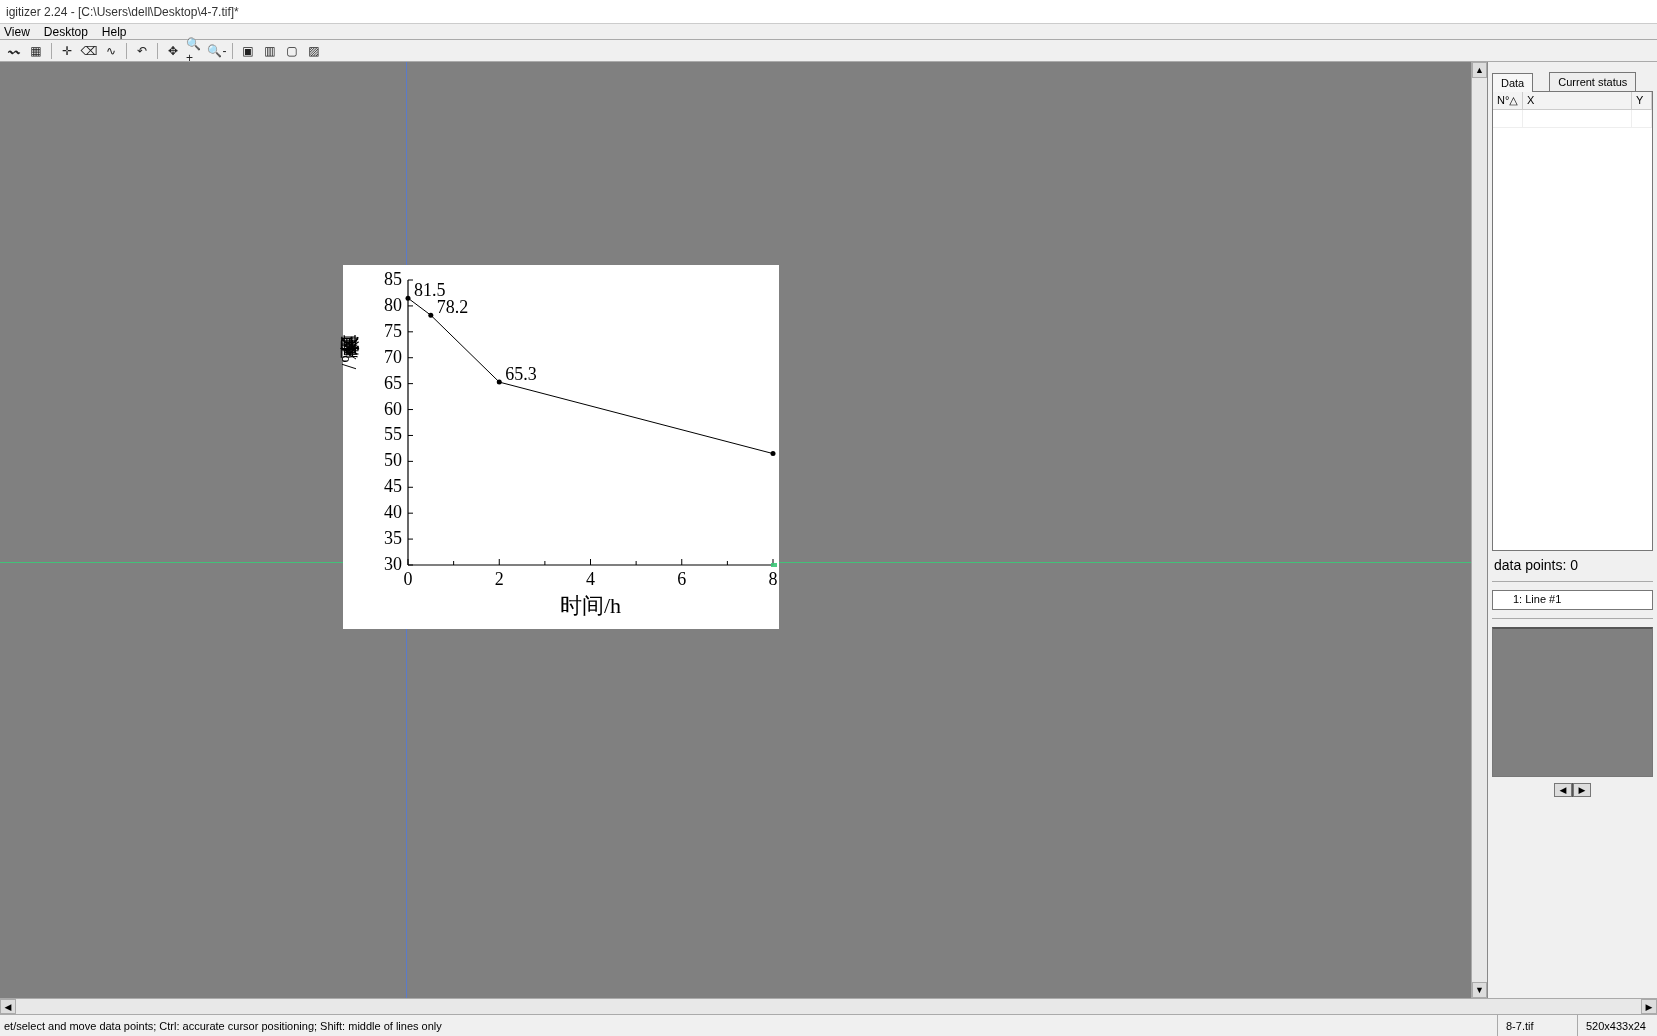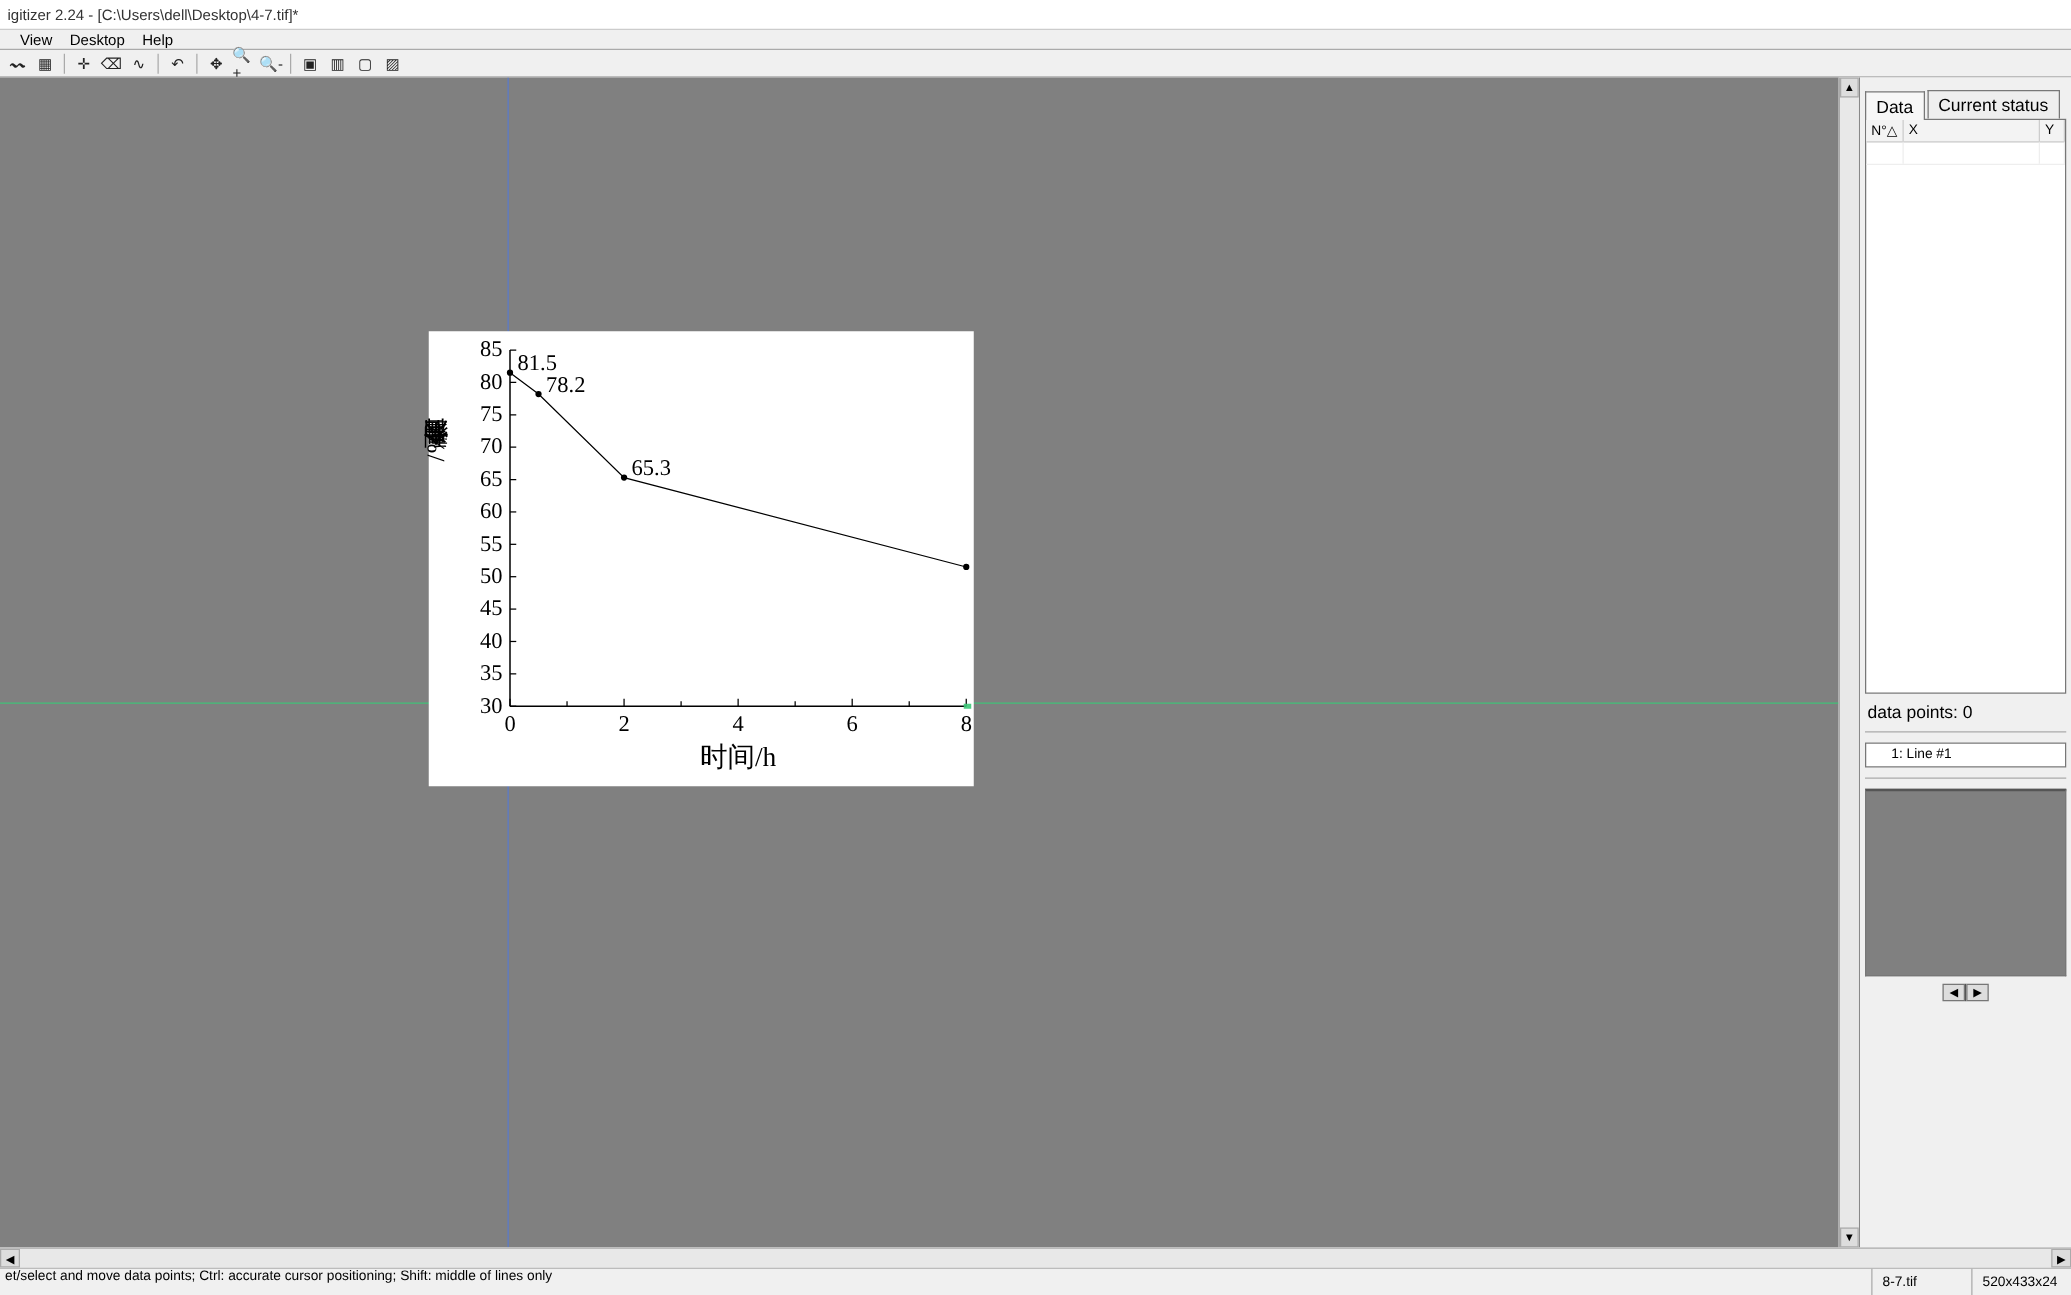--- a/index.html
+++ b/index.html
@@ -22,21 +22,21 @@
     height: 24px;
     display: flex;
     align-items: center;
   }
   .menubar {
     background: #f0f0f0;
     border-bottom: 1px solid #aaa;
     height: 16px;
     display: flex;
     align-items: center;
-    padding: 0 16px;
+    padding: 0 4px;
     gap: 14px;
     font-size: 12px;
   }
   .menubar span { cursor: default; }
   .toolbar {
     background: #f0f0f0;
     border-bottom: 1px solid #aaa;
     height: 22px;
     display: flex;
     align-items: center;
@@ -107,23 +107,23 @@
     flex-direction: column;
   }
   .tabs {
     display: flex;
     margin: 10px 4px 0 4px;
   }
   .tab {
     border: 1px solid #777;
     border-bottom: none;
     padding: 3px 8px;
-    font-size: 14px;
+    font-size: 11px;
     background: #eee;
-    margin-right: 2px;
+    margin-right: 16px;
   }
   .tab.active { background: #f7f7f7; position: relative; top: 1px; }
   .datatable {
     border: 1px solid #777;
     margin: 0 4px;
     background: #fff;
     height: 460px;
   }
   .datatable .hdr {
     display: flex;
@@ -167,20 +167,21 @@
   }
   .navbtn{
     width:18px;height:14px;border:1px solid #777;background:#ddd;
     font-size:9px;display:flex;align-items:center;justify-content:center;
   }
   .statusbar {
     height: 22px;
     background: #f0f0f0;
     border-top: 1px solid #aaa;
     display: flex;
+    align-items: center;
     font-size: 11px;
   }
   .statusbar .sleft { flex: 1; padding-left: 4px; white-space: nowrap; overflow:hidden;}
   .statusbar .spane {
     border-left: 1px solid #aaa;
     padding: 0 8px;
     height:100%;
     display:flex;align-items:center;
     min-width:80px;
   }

